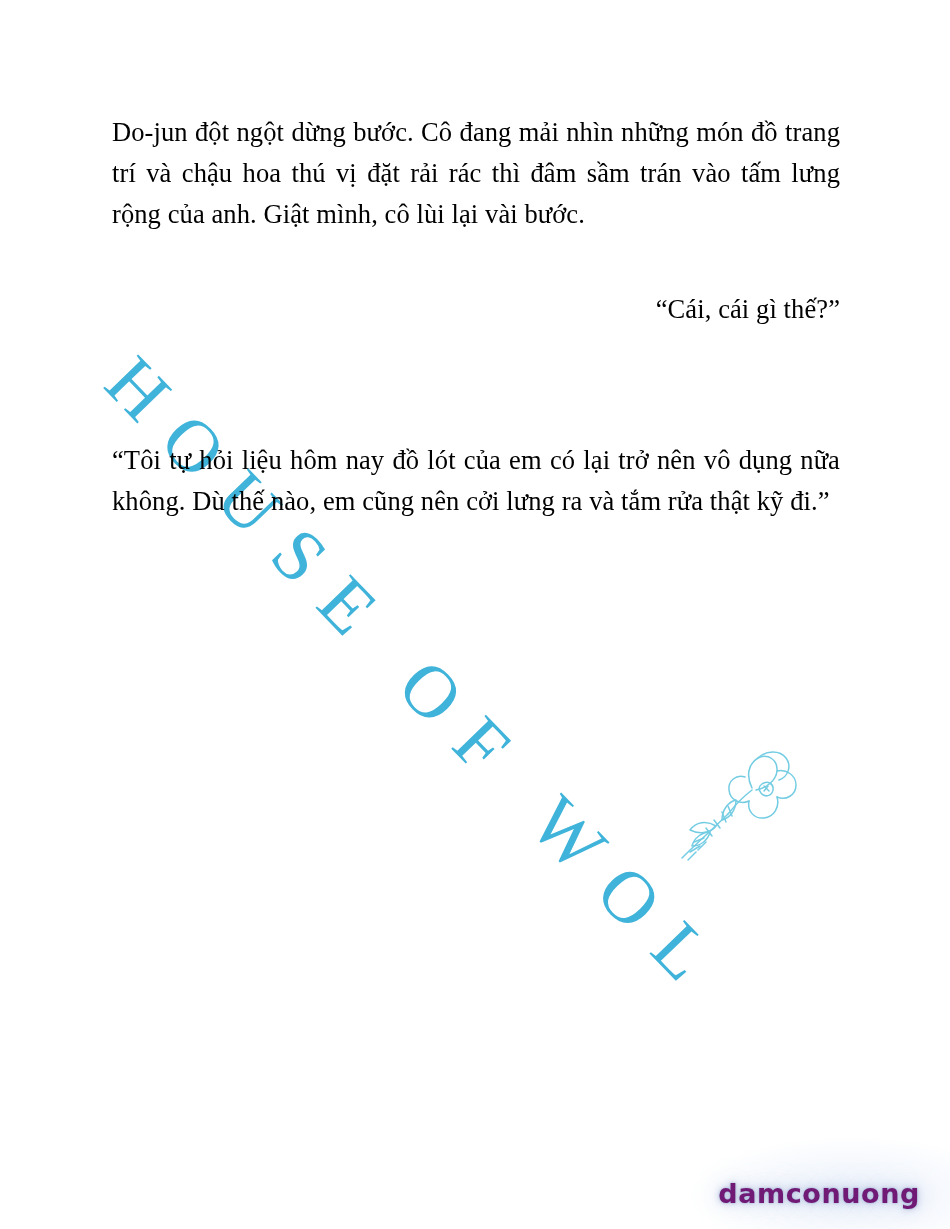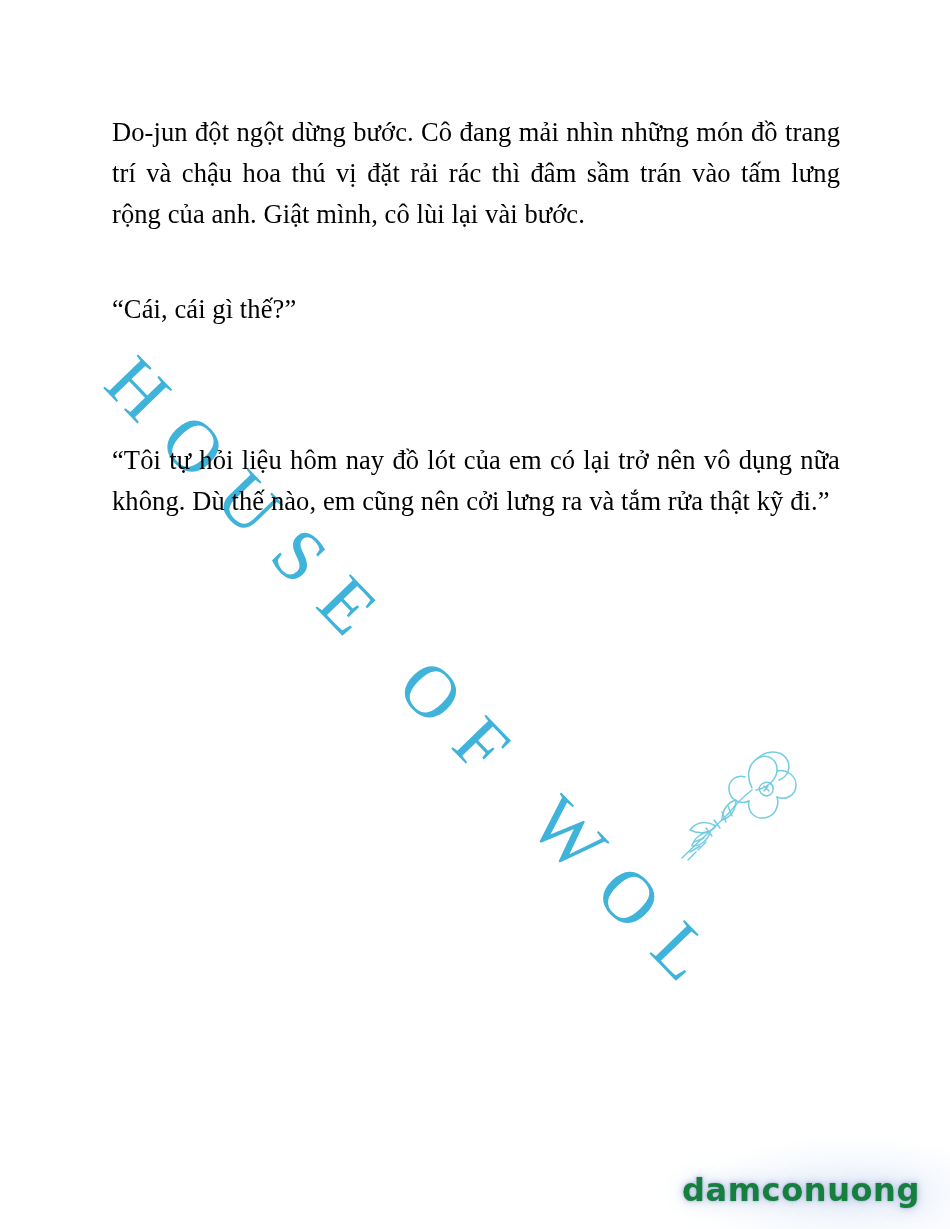--- a/index.html
+++ b/index.html
@@ -31,21 +31,21 @@
     font-size: 26.5px;
     line-height: 41px;
     color: #000000;
     text-align: justify;
     text-justify: inter-word;
     letter-spacing: 0.1px;
   }
 
   
   .para.single {
-    text-align: left;
+    text-align: right;
   }
 
   .gap-sm { height: 20px; }
   .gap-md { height: 28px; }
 
   
   #wm-diagonal {
     position: absolute;
     left: 150px;
     top: 300px;
@@ -81,24 +81,24 @@
   }
 
   
   #wm-site {
     position: absolute;
     right: 12px;
     bottom: 10px;
     z-index: 4;
     padding: 10px 18px;
     font-family: "DejaVu Sans", "Liberation Sans", sans-serif;
-    font-size: 32px;
+    font-size: 27px;
     font-weight: 700;
     letter-spacing: 0.6px;
-    color: #15803d;
+    color: #701a75;
     text-shadow:
       0 0 2px rgba(150,165,205,0.95),
       0 0 6px rgba(165,180,215,0.75),
       0 0 14px rgba(185,197,228,0.55),
       0 0 28px rgba(205,215,238,0.40);
   }
 
   #wm-site-glow {
     position: absolute;
     right: 0px;

